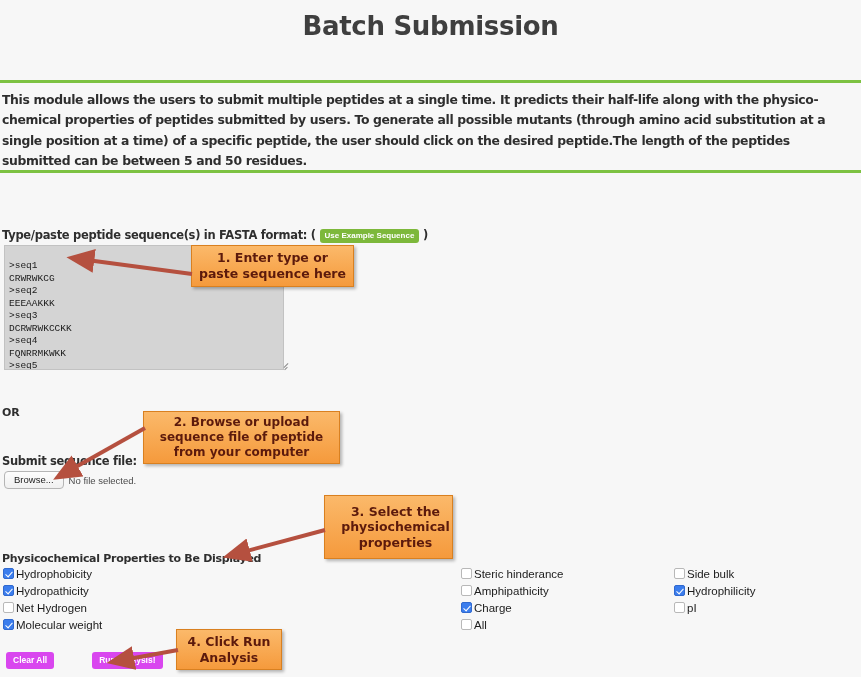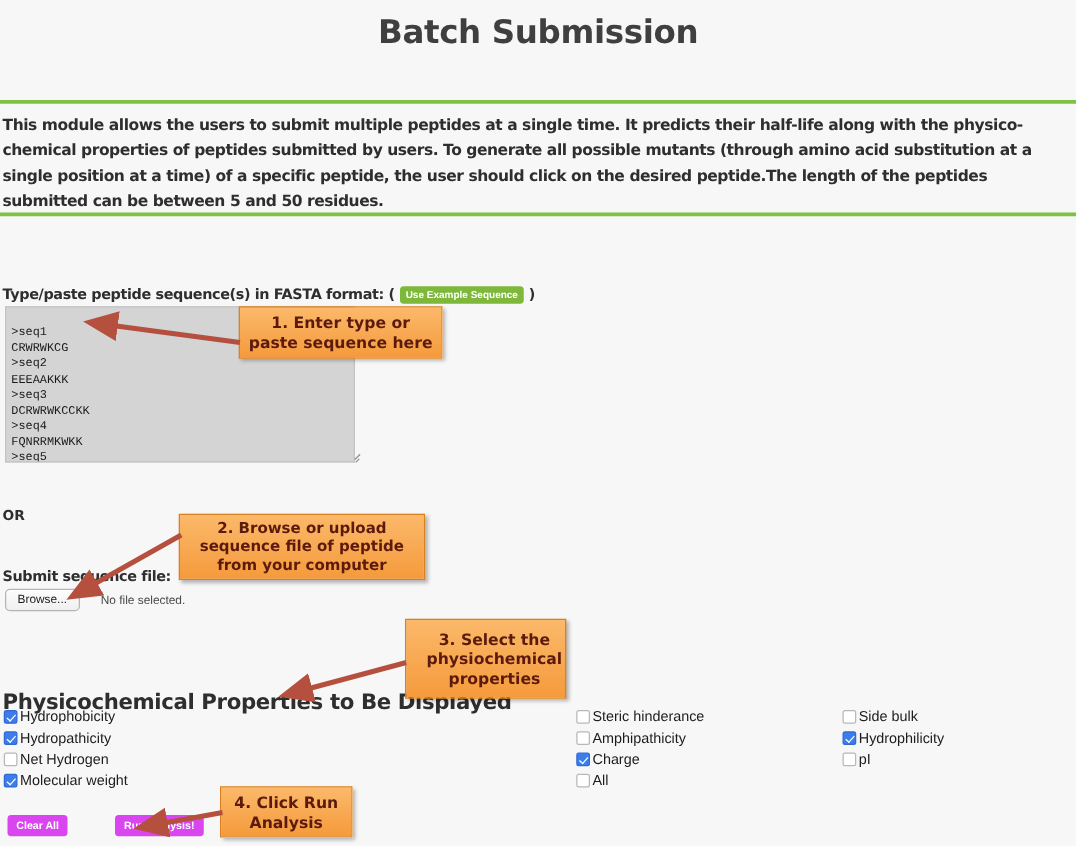--- a/index.html
+++ b/index.html
@@ -115,21 +115,21 @@
     font-weight: bold;
     font-size: 11.5px;
     color: #2e2e2e;
     letter-spacing: -0.3px;
   }
   #file-row {
     position: absolute;
     top: 471px; left: 4px;
     display: flex;
     align-items: center;
-    gap: 17px;
+    gap: 5px;
   }
   #browse-button {
     background: linear-gradient(#fdfdfd, #f0f0f0);
     border: 1px solid #b5b5b5;
     border-radius: 4px;
     font-family: "Liberation Sans", sans-serif;
     font-size: 9.5px;
     color: #1c1c1c;
     padding: 2px 9px;
     cursor: pointer;
@@ -139,21 +139,21 @@
     font-family: "Liberation Sans", sans-serif;
     font-size: 9.5px;
     color: #4a4a4a;
   }
 
   #props-heading {
     position: absolute;
     top: 552px; left: 2px;
     font-family: "DejaVu Sans", sans-serif;
     font-weight: bold;
-    font-size: 17px;
+    font-size: 11px;
     color: #2e2e2e;
     letter-spacing: -0.3px;
   }
   .prop-column {
     position: absolute;
     top: 568px;
   }
   #prop-col-1 { left: 3px; }
   #prop-col-2 { left: 461px; }
   #prop-col-3 { left: 674px; }

